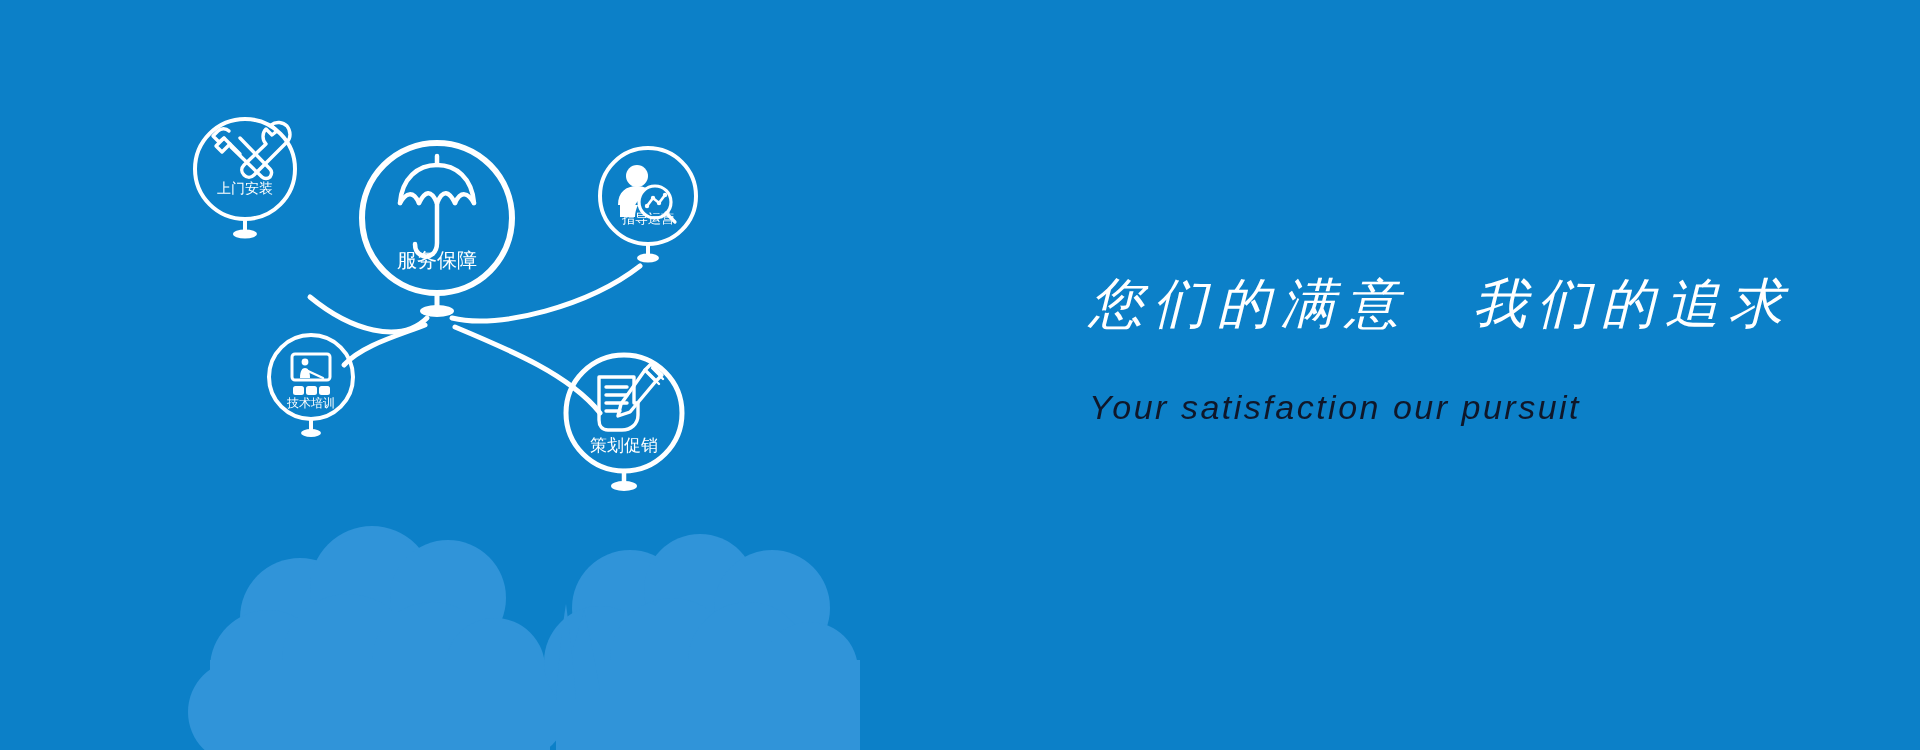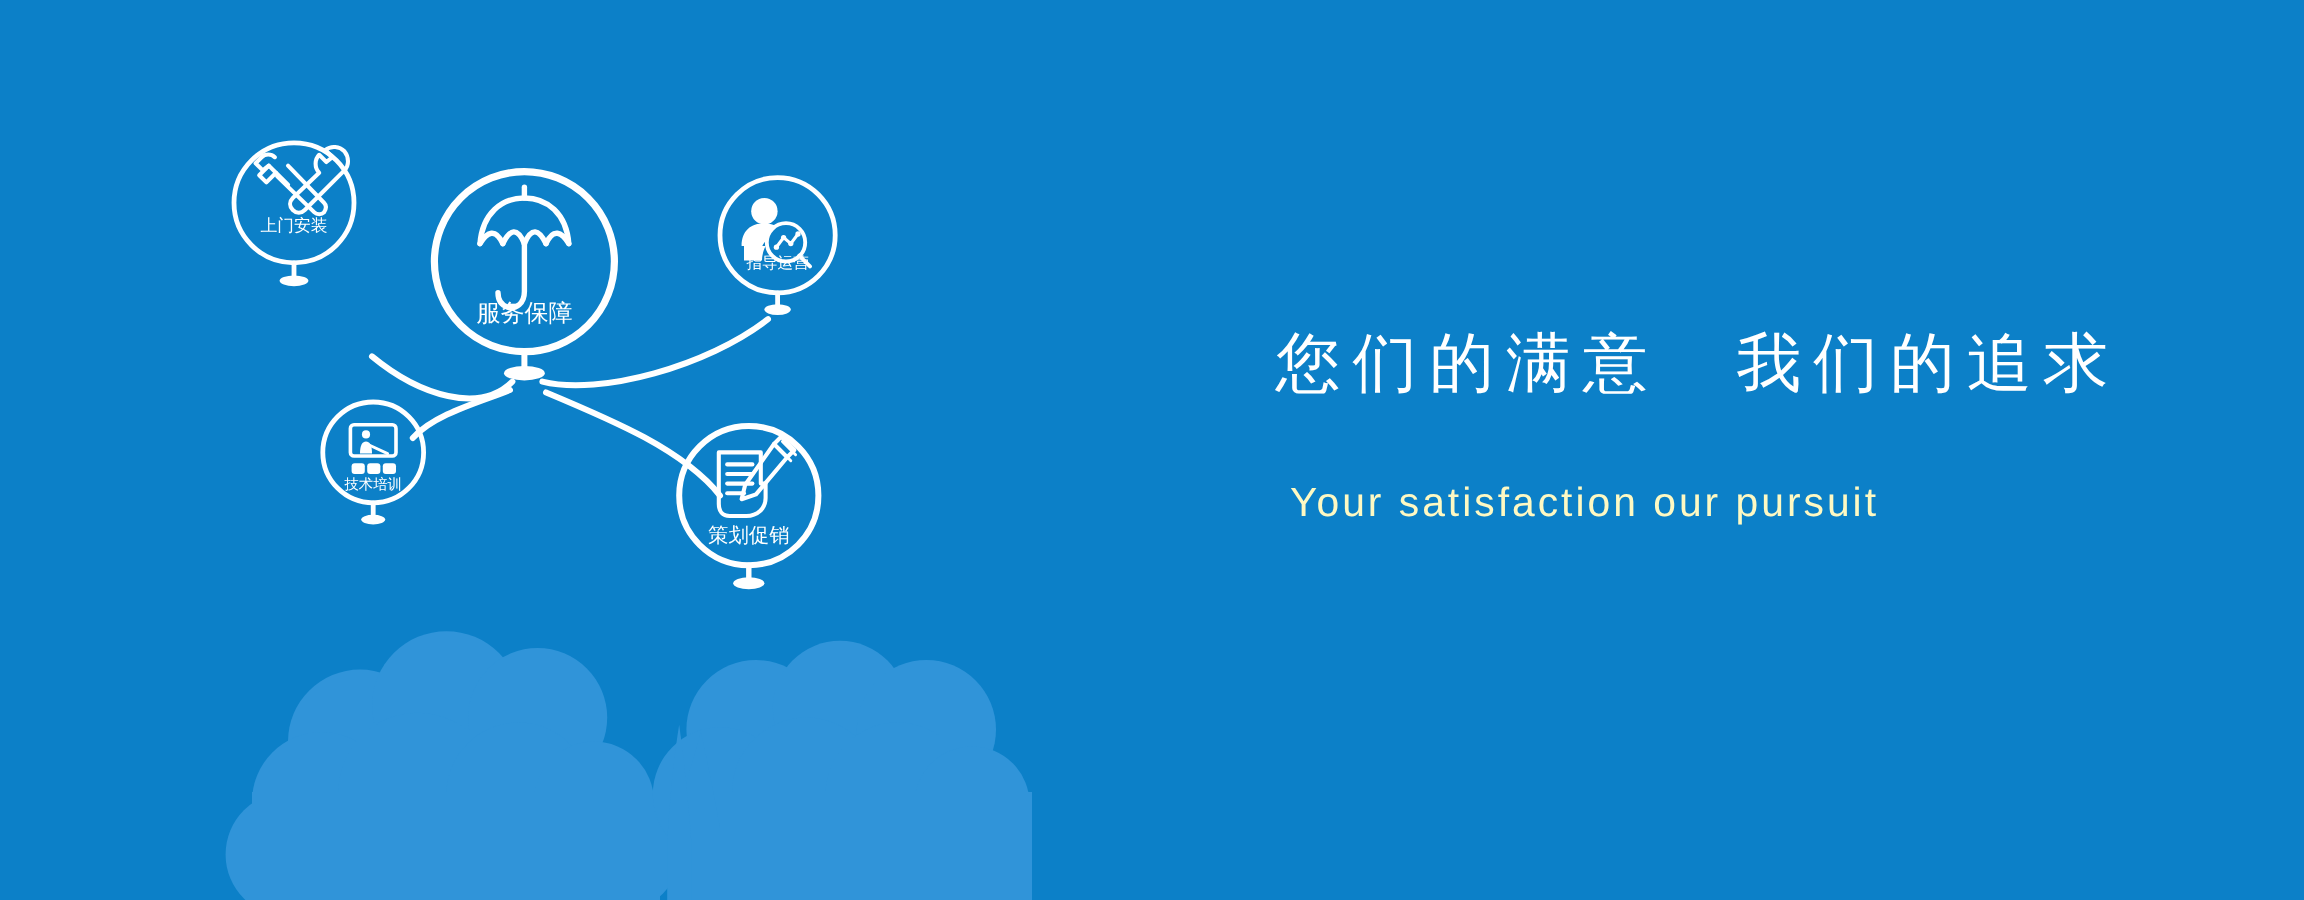--- a/index.html
+++ b/index.html
@@ -20,40 +20,41 @@
   }
   #scene {
     position: absolute;
     inset: 0;
     width: 1920px;
     height: 750px;
     display: block;
   }
   .txt-block {
     position: absolute;
-    left: 1063px;
+    left: 1089px;
     top: 270px;
     width: 760px;
+    font-style: italic;
   }
   .headline {
     color: #ffffff;
     font-size: 54px;
     line-height: 1.25;
     letter-spacing: 10px;
     white-space: pre;
     font-weight: 400;
     margin: 0;
     font-family: "Liberation Sans", "DejaVu Sans", sans-serif;
   }
   .subline {
-    color: #fef9c3;
+    color: #0f172a;
     font-size: 34px;
     line-height: 1.3;
     letter-spacing: 2.5px;
-    margin: 12px;
+    margin: 0;
     padding-top: 47px;
     font-weight: 400;
     white-space: pre;
     font-family: "Liberation Sans", "DejaVu Sans", sans-serif;
   }
   .node-label {
     fill: #ffffff;
     font-family: "Liberation Sans", "DejaVu Sans", sans-serif;
     text-anchor: middle;
     dominant-baseline: middle;

